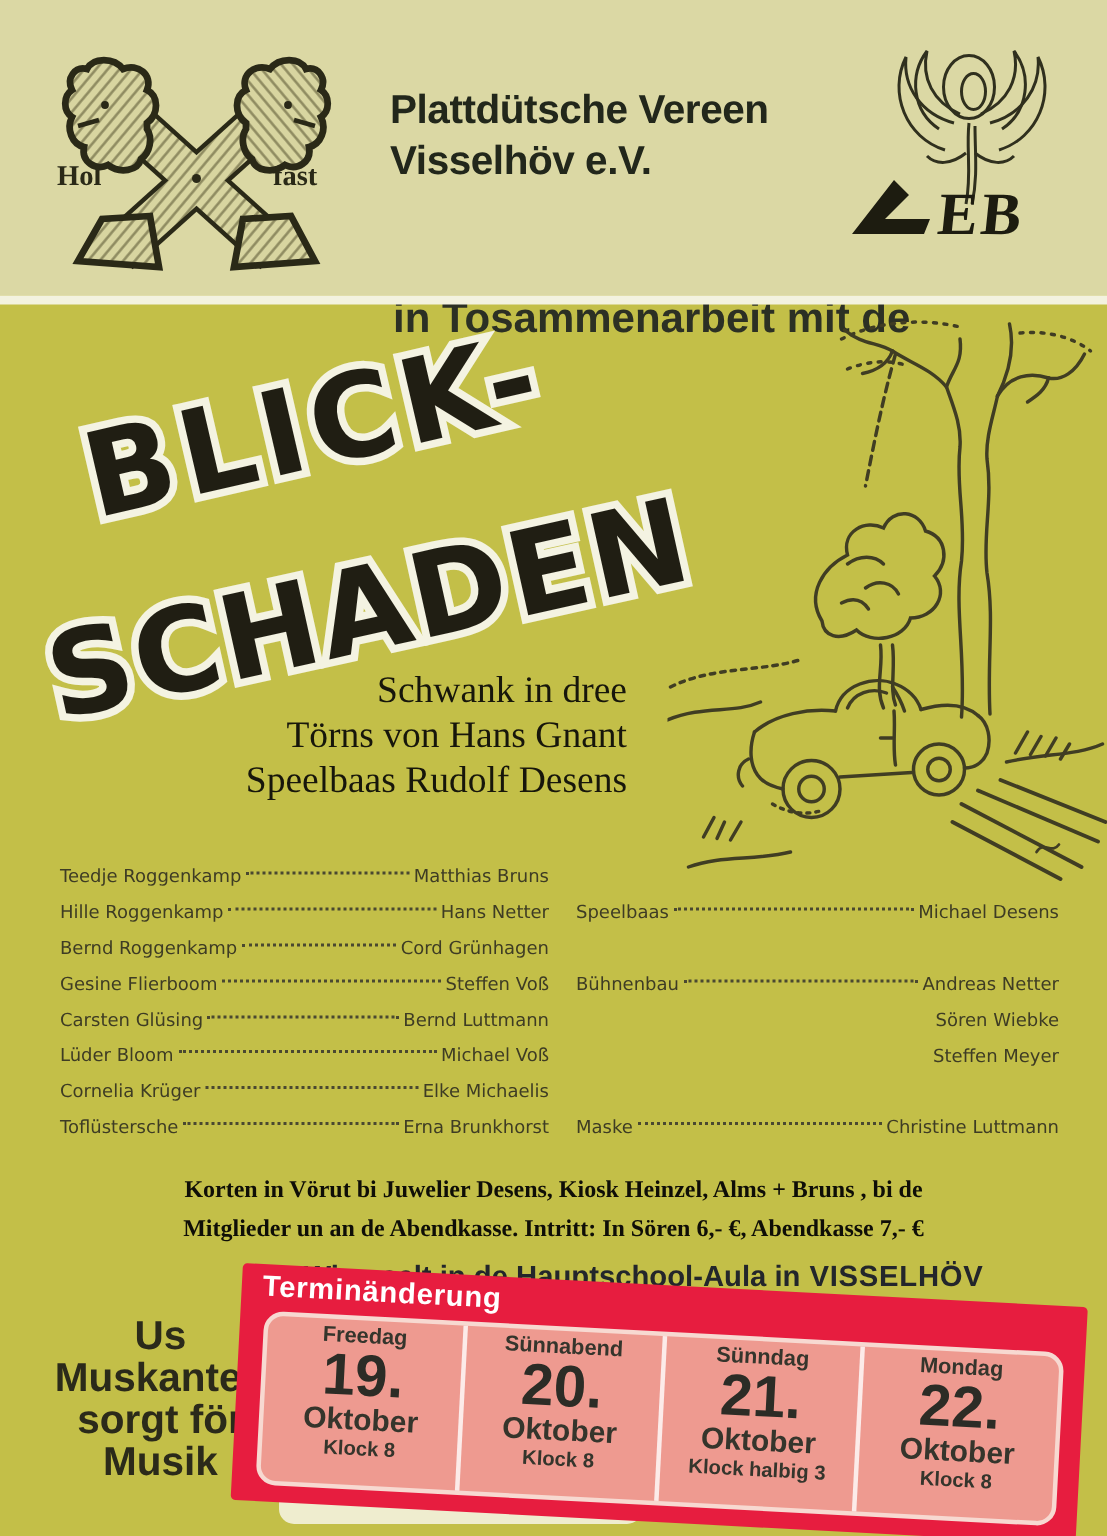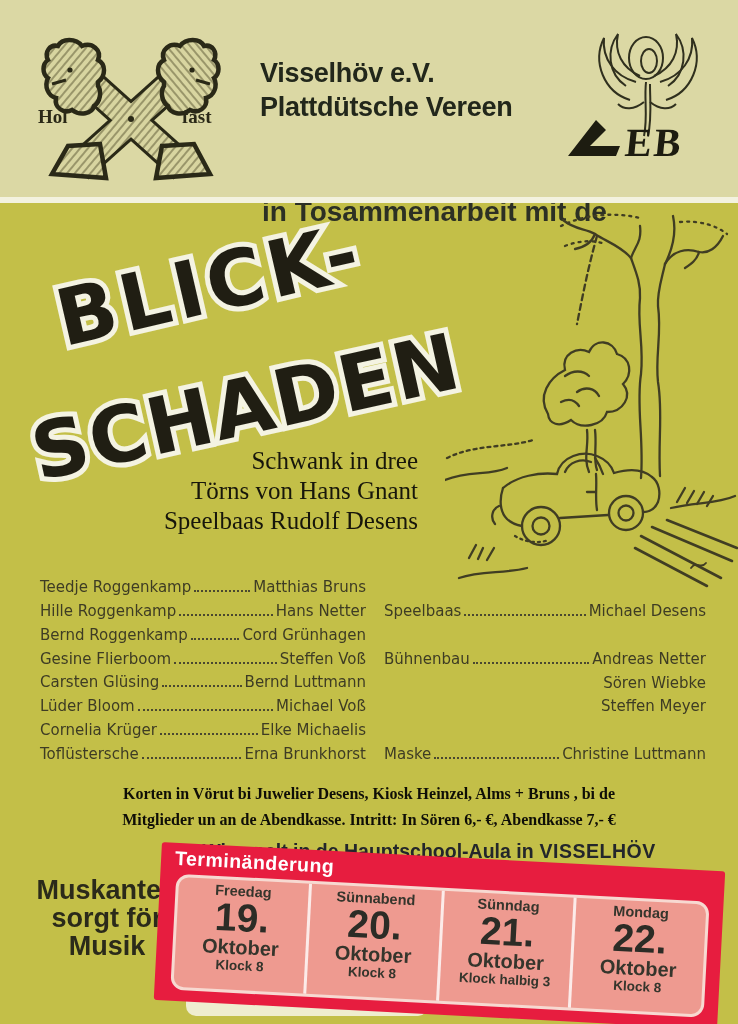--- a/index.html
+++ b/index.html
@@ -20,22 +20,22 @@
   .title-2{left:28px;top:362px;transform:rotate(-12.5deg);letter-spacing:2px;}
   .t-outline{position:absolute;left:0;top:0;color:#f4f3e2;-webkit-text-stroke:10px #f4f3e2;
              text-shadow:0 0 3px #f4f3e2;}
   .t-fill{position:relative;color:#201e13;}
   
   .subtitle{position:absolute;left:56px;top:446px;width:362px;text-align:right;z-index:2;
             font-family:"Liberation Serif",serif;font-weight:normal;font-size:25px;line-height:30px;color:#17160b;}
   
   .cast{position:absolute;left:40px;top:572px;width:326px;}
   .crew{position:absolute;left:384px;top:596px;width:322px;}
-  .prow{display:flex;align-items:flex-end;height:23.9px;
-        font-family:"DejaVu Sans",sans-serif;font-size:15px;color:#3e3c24;}
+  .prow{display:flex;align-items:center;height:23.9px;
+        font-family:"DejaVu Sans",sans-serif;font-size:12px;color:#3e3c24;}
   .prow .role{white-space:nowrap;}
   .prow .leader{flex:1;border-bottom:2.5px dotted #4a4830;margin:0 3px 4px 3px;min-width:8px;}
   .prow .role:empty + .leader{display:none;border:none;}
   .prow .actor{white-space:nowrap;margin-left:auto;}
   .crew .gap{margin-top:23.9px;}
   
   .tickets{position:absolute;left:28px;top:781px;width:682px;text-align:center;
            font-family:"Liberation Serif",serif;font-weight:bold;font-size:16px;line-height:26px;color:#0f0e07;}
   .venue{position:absolute;left:120px;top:840px;width:618px;text-align:center;z-index:1;
          font-weight:bold;font-size:19.5px;color:#23262b;white-space:nowrap;}
@@ -90,22 +90,22 @@
         <circle cx="48" cy="50" r="2.6" fill="#2a2917"></circle>
         <path d="M30,64 L44,60" stroke="#2a2917" stroke-width="3" fill="none"></path>
       </g>
       <use href="#hh" transform="translate(218,0) scale(-1,1)"></use>
       <circle cx="109" cy="99" r="3" fill="#2a2917"></circle>
       <text x="16" y="103" font-size="19" font-weight="bold" fill="#2a2917">Hol</text>
       <text x="160" y="103" font-size="19" font-weight="bold" fill="#2a2917">fast</text>
     </svg>
 
     <div class="club">
+      <div>Plattdütsche Vereen</div>
       <div>Visselhöv e.V.</div>
-      <div>Plattdütsche Vereen</div>
     </div>
 
     <div class="coop">in Tosammenarbeit mit de</div>
 
     <svg class="leb" width="176" height="156" viewBox="0 0 176 156" aria-label="LEB">
       <g stroke="#30301e" stroke-width="2" fill="none">
         <ellipse cx="90" cy="34" rx="17" ry="21"></ellipse>
         <ellipse cx="93" cy="37" rx="8" ry="12"></ellipse>
         <path d="M84,52 C66,44 58,28 62,10 C50,26 52,50 70,62"></path>
         <path d="M80,58 C58,52 46,34 48,14 C36,38 48,68 74,76"></path>
@@ -273,20 +273,21 @@
   <div class="tickets">
     <div>Korten in Vörut bi Juwelier Desens, Kiosk Heinzel, Alms + Bruns , bi de</div>
     <div>Mitglieder un an de Abendkasse. Intritt: In Sören 6,- €, Abendkasse 7,- €</div>
   </div>
 
   <div class="venue">
     <span>Wi speelt in de Hauptschool-Aula in</span><span class="city">VISSELHÖV</span>
   </div>
 
   <div class="music">
+    <div>Us</div>
     <div>Muskanten</div>
     <div>sorgt för</div>
     <div>Musik</div>
   </div>
 
   <div class="under-box"></div>
   <div class="sticker">
     <div class="sticker-label">Terminänderung</div>
     <div class="pink">
       <div class="dcol">

